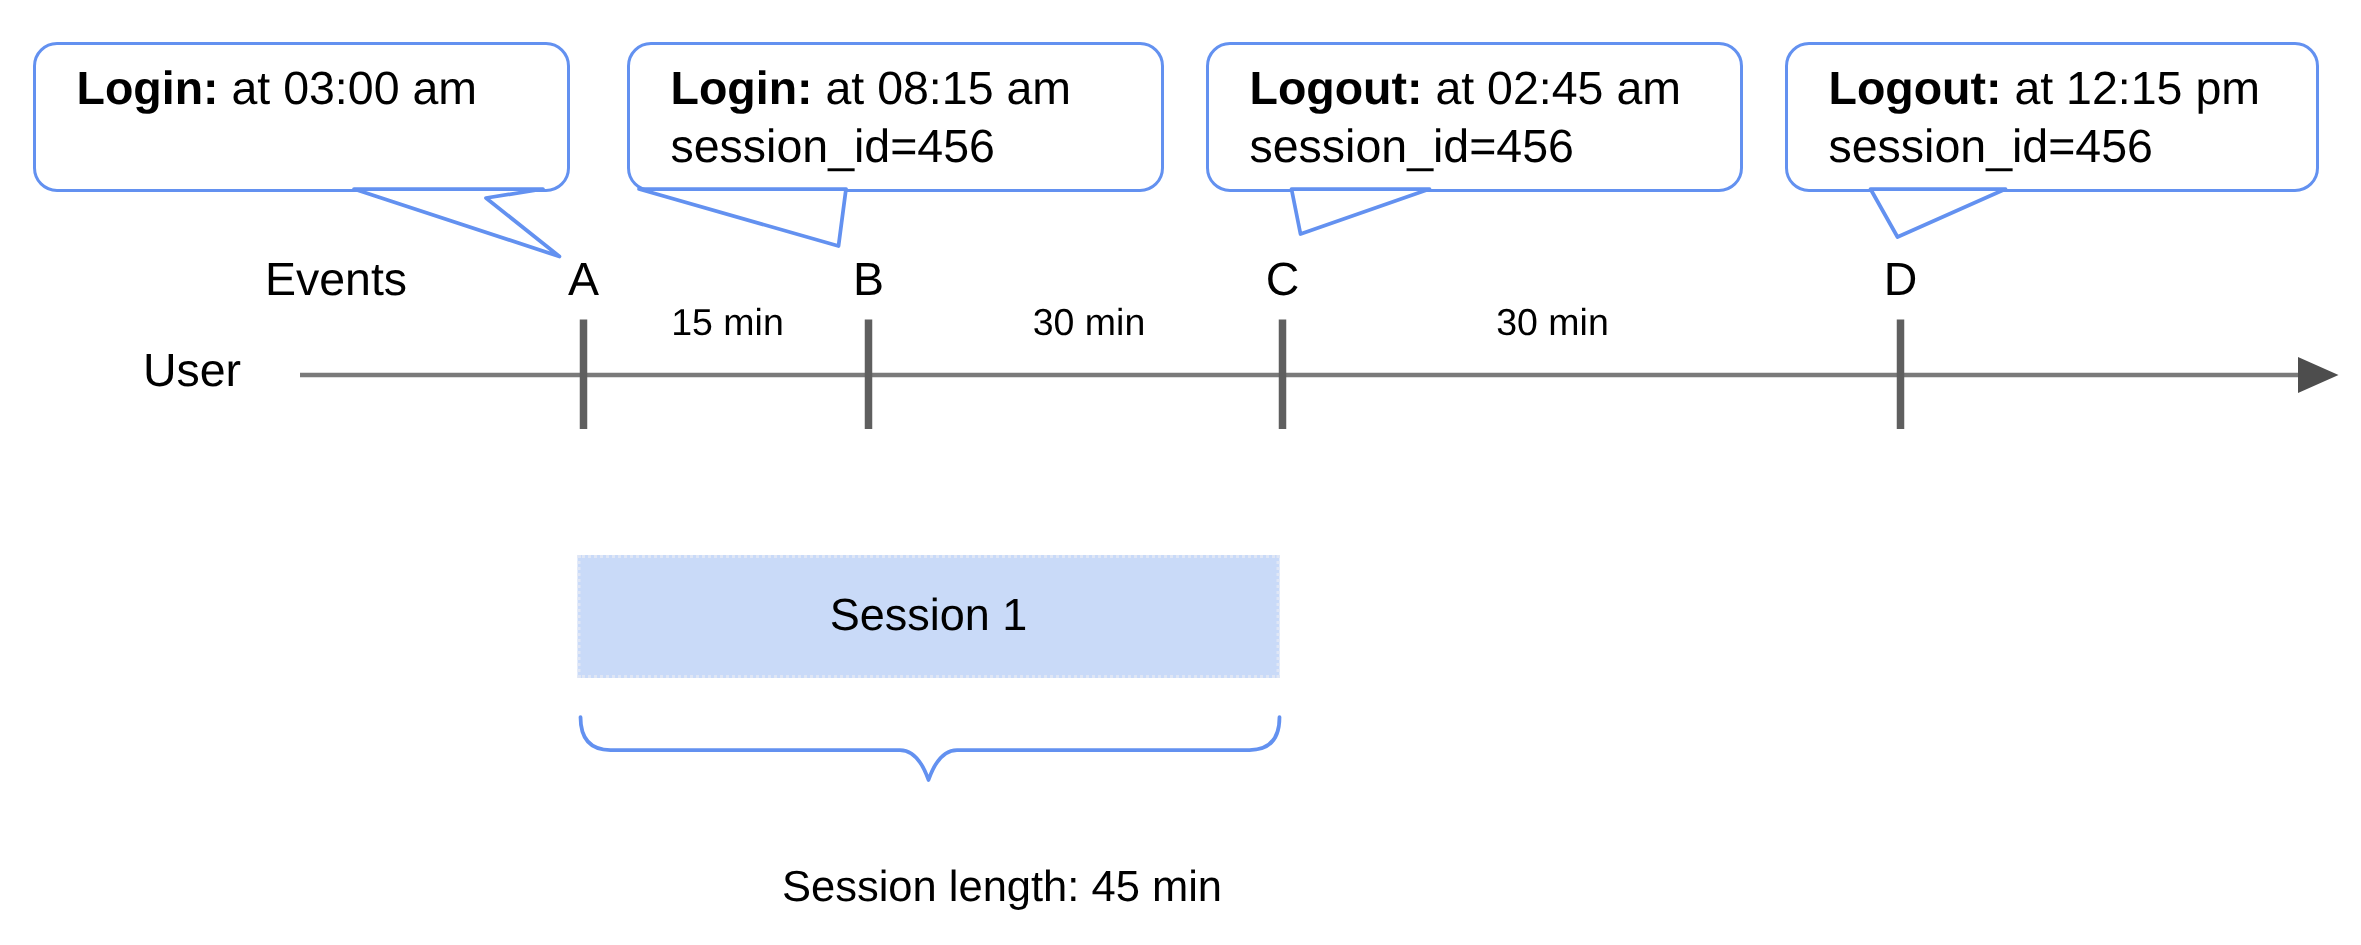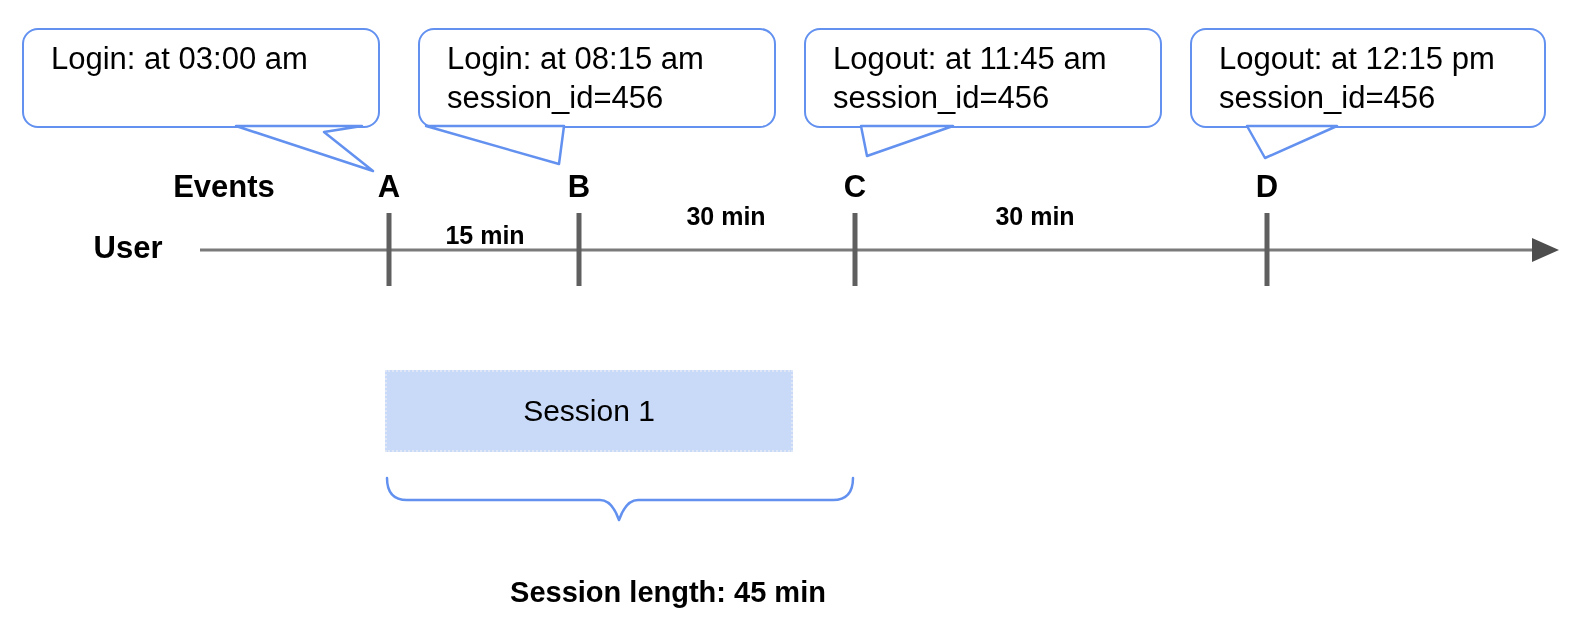--- a/index.html
+++ b/index.html
@@ -15,54 +15,54 @@
     position:relative;width:1574px;height:630px;background:#ffffff;
     font-family:"Liberation Sans",sans-serif;color:var(--text-black,#000);
     overflow:hidden;
   }
   .callout{
     position:absolute;top:28px;height:100px;box-sizing:border-box;
     border:2.5px solid var(--accent-blue,#6391f0);border-radius:16px;
     background:#ffffff;padding:9px 10px 0 27px;
     font-size:31px;line-height:39px;white-space:nowrap;
   }
-  .callout .evt{font-weight:normal;}
+  .callout .evt{font-weight:bold;}
   .diagram-svg{position:absolute;left:0;top:0;pointer-events:none;}
   .tail{fill:#ffffff;stroke:var(--accent-blue,#6391f0);stroke-width:2.5;stroke-linejoin:round;}
   .axis{stroke:var(--line-gray,#7a7a7a);stroke-width:3;fill:none;}
   .arrowhead{fill:var(--arrow-gray,#4d4d4d);stroke:none;}
   .tick{stroke:var(--tick-gray,#5f5f5f);stroke-width:5;fill:none;}
   .brace{stroke:var(--accent-blue,#6391f0);stroke-width:2.5;fill:none;stroke-linecap:round;stroke-linejoin:round;}
   .center-label{
     position:absolute;transform:translate(-50%,-50%);
-    font-size:31px;white-space:nowrap;line-height:1;font-weight:bold;
+    font-size:31px;white-space:nowrap;line-height:1;
   }
   .interval-label{font-size:25px;}
   .session-box{
-    position:absolute;left:385px;top:370px;width:408px;height:82px;box-sizing:border-box;
+    position:absolute;left:385px;top:370px;width:468px;height:82px;box-sizing:border-box;
     background:var(--session-fill,#c9daf8);border:2px dotted #dfe6f5;
     display:flex;align-items:center;justify-content:center;
     font-size:30px;
   }
   .session-length{font-size:29px;margin-left:48px;}
 </style>
 </head>
 <body>
 
 <div class="canvas">
 
   <div class="callout" style="left:22px;width:358px;">
     <div><span class="evt">Login:</span><span> at 03:00 am</span></div>
   </div>
   <div class="callout" style="left:418px;width:358px;">
     <div><span class="evt">Login:</span><span> at 08:15 am</span></div>
     <div>session_id=456</div>
   </div>
   <div class="callout" style="left:804px;width:358px;">
-    <div><span class="evt">Logout:</span><span> at 11:45 am</span></div>
+    <div><span class="evt">Logout:</span><span> at 02:45 am</span></div>
     <div>session_id=456</div>
   </div>
   <div class="callout" style="left:1190px;width:356px;">
     <div><span class="evt">Logout:</span><span> at 12:15 pm</span></div>
     <div>session_id=456</div>
   </div>
 
   <div class="session-box">
     <span>Session 1</span>
   </div>
@@ -84,19 +84,19 @@
 
     <path class="brace" d="M387 478 Q387 500 407 500 L600 500 Q612 500 619 520 Q626 500 638 500 L833 500 Q853 500 853 478"></path>
   </svg>
 
   <div class="center-label" style="left:224px;top:186px;">Events</div>
   <div class="center-label" style="left:128px;top:247px;">User</div>
   <div class="center-label" style="left:389px;top:186px;">A</div>
   <div class="center-label" style="left:579px;top:186px;">B</div>
   <div class="center-label" style="left:855px;top:186px;">C</div>
   <div class="center-label" style="left:1267px;top:186px;">D</div>
-  <div class="center-label interval-label" style="left:485px;top:216px;margin-top:19px;">15 min</div>
+  <div class="center-label interval-label" style="left:485px;top:216px;">15 min</div>
   <div class="center-label interval-label" style="left:726px;top:216px;">30 min</div>
   <div class="center-label interval-label" style="left:1035px;top:216px;">30 min</div>
 
   <div class="center-label session-length" style="left:620px;top:592px;">Session length: 45 min</div>
 
 </div>
 
 </body></html>

